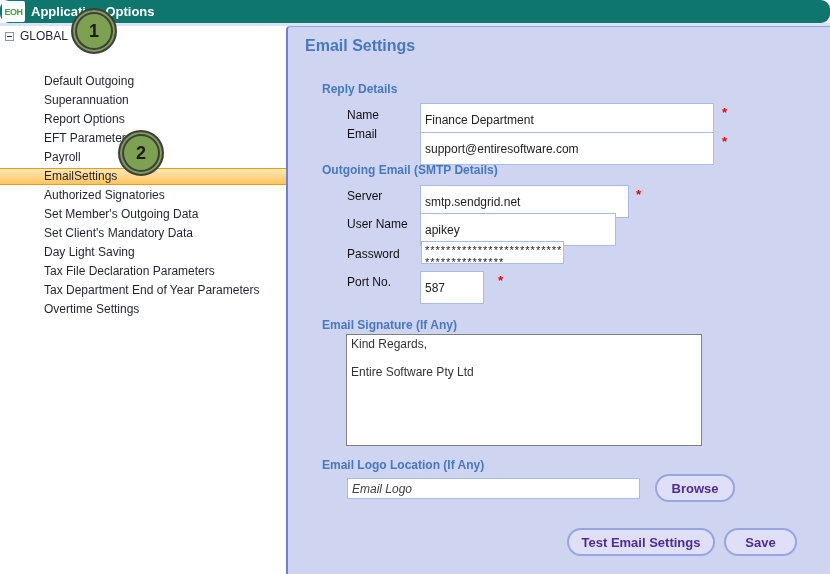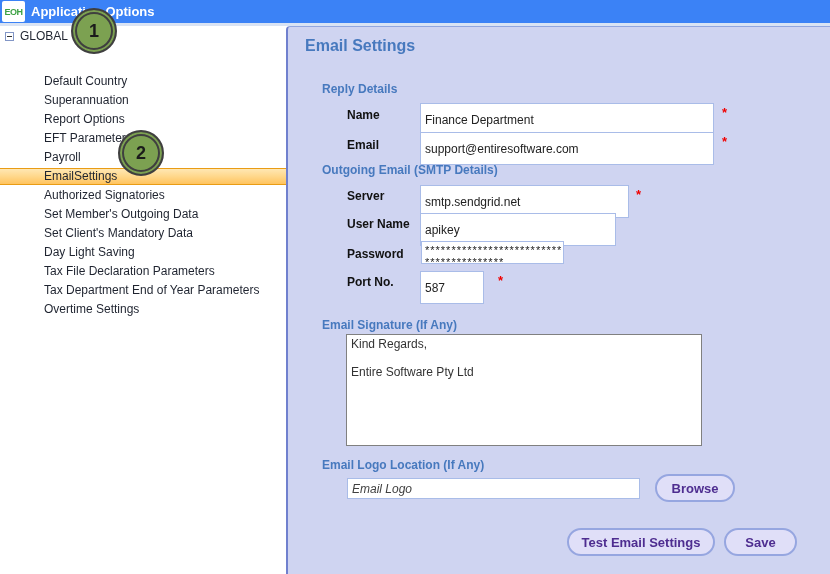--- a/index.html
+++ b/index.html
@@ -5,21 +5,21 @@
   * { margin:0; padding:0; box-sizing:border-box; }
   html,body { width:830px; height:574px; }
   body {
     font-family:"Liberation Sans", sans-serif;
     position:relative; width:830px; height:574px;
     background:#ffffff; overflow:hidden;
   }
   
   .titlebar {
     position:absolute; left:0; top:0; width:830px; height:23px;
-    background:#3b82f6; display:flex; align-items:center;
+    background:#0f766e; display:flex; align-items:center;border-radius:9px;
   }
   .logo {
     width:23px; height:21px; margin-left:2px; margin-top:0;
     background:#ffffff; border-radius:2px;
     display:flex; align-items:center; justify-content:center;
     font-weight:bold; font-size:9px; letter-spacing:-0.5px; color:#3DA144;
   }
   .title-text { color:#ffffff; font-weight:bold; font-size:13px; margin-left:6px; }
   .under-strip { position:absolute; left:0; top:23px; width:830px; height:3px; background:#D9E3F4; }
 
@@ -61,21 +61,21 @@
 
   
   .panel {
     position:absolute; left:286px; top:26px; width:544px; height:548px;
     background:#CFD4F1;
     border-left:2px solid #7080CE; border-top:1px solid #93A6DE;
     border-top-left-radius:4px;
   }
   .panel-title { position:absolute; left:17px; top:10px; font-size:16px; font-weight:bold; color:#4779BE; }
   .section-title { position:absolute; font-size:12px; font-weight:bold; color:#4779BE; }
-  .field-label { position:absolute; font-size:12px; font-weight:bold; color:#111111; }
+  .field-label { position:absolute; font-size:12px; font-weight:normal; color:#111111; }
   .txt {
     position:absolute; height:33px; background:#ffffff;
     border:1px solid #A9BCE8; font-size:12px; color:#222;
     padding:2px 4px; font-family:"Liberation Sans", sans-serif;
   }
   .txt.muted { color:#404040;font-style:italic; }
   .req { position:absolute; color:#F00000; font-weight:bold; font-size:13px; }
   .password-box {
     position:absolute; width:143px; height:23px; background:#ffffff;
     border:1px solid #A9BCE8; overflow:hidden; padding:2px 3px 0 3px;
@@ -105,21 +105,21 @@
   <div class="logo">EOH</div>
   <div class="title-text">Application Options</div>
 </div>
 <div class="under-strip"></div>
 
 <div class="treepanel">
   <div class="tree-root-row">
     <div class="expander"></div>
     <div class="tree-root-label">GLOBAL</div>
   </div>
-  <div class="tree-item" style="top:46px">Default Country</div>
+  <div class="tree-item" style="top:46px">Default Outgoing</div>
   <div class="tree-item" style="top:65px">Superannuation</div>
   <div class="tree-item" style="top:84px">Report Options</div>
   <div class="tree-item" style="top:103px">EFT Parameters</div>
   <div class="tree-item" style="top:122px">Payroll</div>
   <div class="tree-item selected" style="top:142px">EmailSettings</div>
   <div class="tree-item" style="top:160px">Authorized Signatories</div>
   <div class="tree-item" style="top:179px">Set Member's Outgoing Data</div>
   <div class="tree-item" style="top:198px">Set Client's Mandatory Data</div>
   <div class="tree-item" style="top:217px">Day Light Saving</div>
   <div class="tree-item" style="top:236px">Tax File Declaration Parameters</div>
@@ -131,21 +131,21 @@
 <div class="callout callout-2">2</div>
 
 <div class="panel">
   <div class="panel-title">Email Settings</div>
 
   <div class="section-title" style="left:34px; top:55px">Reply Details</div>
   <div class="field-label" style="left:59px; top:81px">Name</div>
   <input class="txt" style="left: 132px; top: 76px; width: 294px;" value="Finance Department">
   <div class="req" style="left:434px; top:78px">*</div>
 
-  <div class="field-label" style="left:59px; top:111px">Email</div>
+  <div class="field-label" style="left:59px; top:100px">Email</div>
   <input class="txt" style="left: 132px; top: 105px; width: 294px;" value="support@entiresoftware.com">
   <div class="req" style="left:434px; top:107px">*</div>
 
   <div class="section-title" style="left:34px; top:136px">Outgoing Email (SMTP Details)</div>
   <div class="field-label" style="left:59px; top:162px">Server</div>
   <input class="txt" style="left: 132px; top: 158px; width: 209px;" value="smtp.sendgrid.net">
   <div class="req" style="left:348px; top:160px">*</div>
 
   <div class="field-label" style="left:59px; top:190px">User Name</div>
   <input class="txt" style="left: 132px; top: 186px; width: 196px;" value="apikey">

